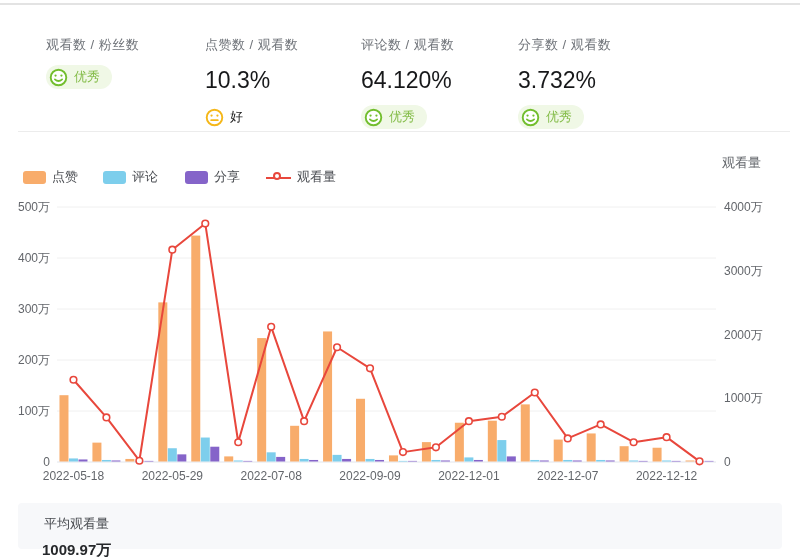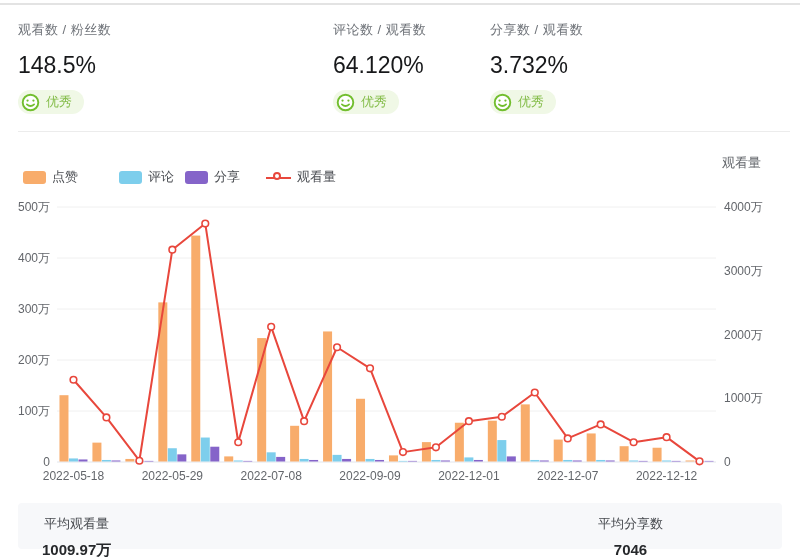--- a/index.html
+++ b/index.html
@@ -2,21 +2,21 @@
 <html><head>
 <meta charset="utf-8">
 <style>
   * { margin:0; padding:0; box-sizing:border-box; }
   html,body { width:800px; height:557px; background:#fff; overflow:hidden;
     font-family:"Liberation Sans","DejaVu Sans",sans-serif; }
   .page { position:relative; width:800px; height:557px; background:#fff; }
   .top-line { position:absolute; top:3px; left:0; width:800px; height:2px; background:#e3e3e3; }
 
   
-  .stat-card { position:absolute; top:21px; }
+  .stat-card { position:absolute; top:36px;margin-left:28px; }
   .stat-card .label { font-size:13px; color:#6e7278; letter-spacing:.5px; }
   .stat-card .value { margin-top:13px; font-size:23px; color:#17181a; }
   .badge { margin-top:11px; display:inline-flex; align-items:center; gap:6px;
     height:24px; padding:0 12px 0 3px; border-radius:12px; font-size:13px; }
   .badge.excellent { background:#f0f8e6; color:#85bd4b; }
   .badge.good { background:transparent; color:#1c1c1c; padding-left:0; }
   .smiley { width:19px; height:19px; display:block; }
 
   .divider { position:absolute; top:131px; left:18px; right:10px; height:1px; background:#ececec; }
 
@@ -42,32 +42,44 @@
   .summary-item .s-value { font-size:15px; font-weight:bold; color:#26282b; }
 </style>
 </head>
 <body>
 
 <div class="page">
   <div class="top-line"></div>
 
   <div class="stat-card" style="left:18px">
     <div class="label">观看数 / 粉丝数</div>
-    <div class="value">148.5%</div>
     <span class="badge excellent">
       <svg class="smiley" viewBox="0 0 20 20">
         <circle cx="10" cy="10" r="8.2" fill="#fff" stroke="#72be2e" stroke-width="2"></circle>
         <circle cx="6.9" cy="8" r="1.2" fill="#72be2e"></circle>
           <circle cx="13.1" cy="8" r="1.2" fill="#72be2e"></circle>
         <path d="M6.2 12 Q10 15.4 13.8 12" fill="none" stroke="#72be2e" stroke-width="1.8" stroke-linecap="round"></path>
       </svg>
       <span>优秀</span>
     </span>
   </div>
 
+  <div class="stat-card" style="left:177px">
+    <div class="label">点赞数 / 观看数</div>
+    <div class="value">10.3%</div>
+    <span class="badge good">
+      <svg class="smiley" viewBox="0 0 20 20">
+        <circle cx="10" cy="10" r="8.2" fill="#fff" stroke="#f5b719" stroke-width="2"></circle>
+        <circle cx="6.9" cy="8" r="1.2" fill="#f5b719"></circle>
+          <circle cx="13.1" cy="8" r="1.2" fill="#f5b719"></circle>
+        <path d="M6.5 12.8 H13.5" fill="none" stroke="#f5b719" stroke-width="1.8" stroke-linecap="round"></path>
+      </svg>
+      <span>好</span>
+    </span>
+  </div>
 
   <div class="stat-card" style="left:333px">
     <div class="label">评论数 / 观看数</div>
     <div class="value">64.120%</div>
     <span class="badge excellent">
       <svg class="smiley" viewBox="0 0 20 20">
         <circle cx="10" cy="10" r="8.2" fill="#fff" stroke="#72be2e" stroke-width="2"></circle>
         <circle cx="6.9" cy="8" r="1.2" fill="#72be2e"></circle>
           <circle cx="13.1" cy="8" r="1.2" fill="#72be2e"></circle>
         <path d="M6.2 12 Q10 15.4 13.8 12" fill="none" stroke="#72be2e" stroke-width="1.8" stroke-linecap="round"></path>
@@ -89,21 +101,21 @@
       <span>优秀</span>
     </span>
   </div>
 
   <div class="divider"></div>
 
   <div class="legend-item" style="left:23px">
     <span class="swatch" style="background: rgb(248, 172, 107);"></span>
     <span>点赞</span>
   </div>
-  <div class="legend-item" style="left:119px">
+  <div class="legend-item" style="left:103px">
     <span class="swatch" style="background: rgb(125, 206, 236);"></span>
     <span>评论</span>
   </div>
   <div class="legend-item" style="left:185px">
     <span class="swatch" style="background: rgb(133, 100, 201);"></span>
     <span>分享</span>
   </div>
   <div class="legend-item" style="left:266px">
     <span class="line-marker">
         <span class="ln"></span>
@@ -231,19 +243,14 @@
         <circle cx="699.5250000000001" cy="271.3625" r="3.3" fill="#fff" stroke="#e8473c" stroke-width="1.6"></circle>
       </g>
     </svg>
 
   <div class="summary">
     <div class="summary-item" style="left:24px">
       <span class="dot" style="background: rgb(232, 73, 59);"></span>
       <span class="s-label">平均观看量</span>
       <span class="s-value">1009.97万</span>
     </div>
-    <div class="summary-item" style="left:580px">
-      <span class="dot" style="background: rgb(133, 100, 201);"></span>
-      <span class="s-label">平均分享数</span>
-      <span class="s-value">7046</span>
-    </div>
   </div>
 </div>
 
 </body></html>

